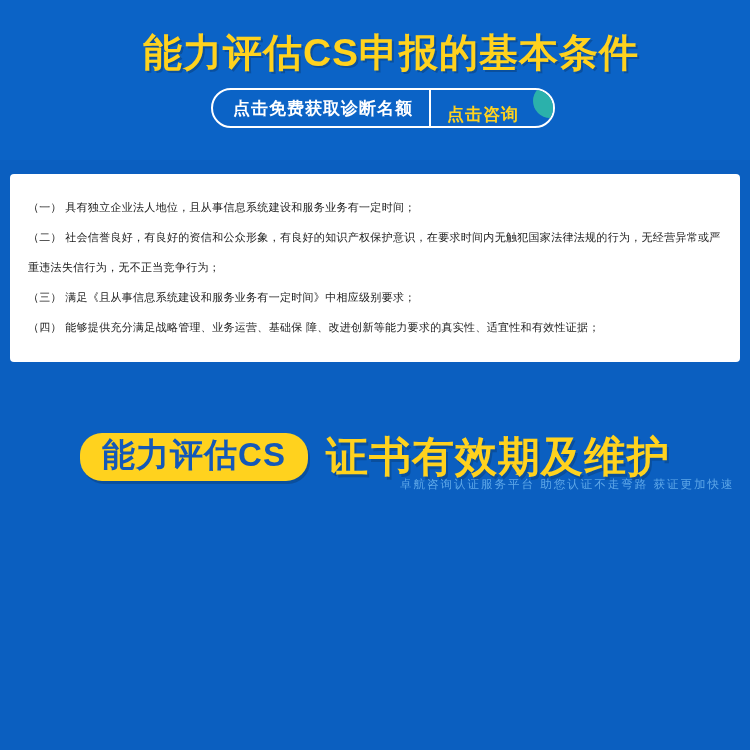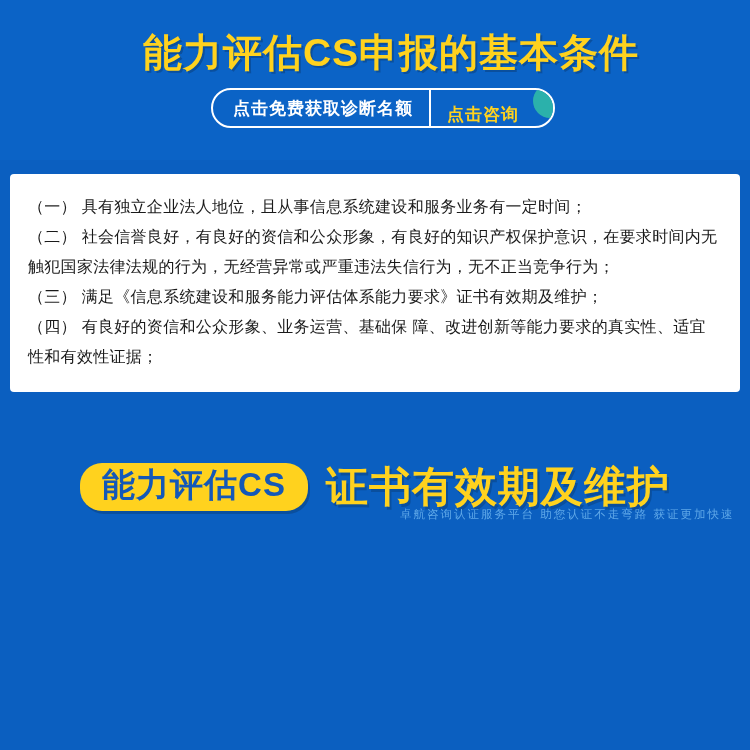--- a/index.html
+++ b/index.html
@@ -105,21 +105,21 @@
     padding: 14px 10px 20px 10px;
   }
   .cond-card {
     background: #ffffff;
     border-radius: 4px;
     padding: 18px 18px 20px 18px;
     box-sizing: border-box;
     width: 730px;
   }
   .cond-item {
-    font-size: 16px;
+    font-size: 11px;
     line-height: 30px;
     color: #1a1a1a;
     text-indent: 0;
     margin: 0;
     padding: 0;
     letter-spacing: .3px;
   }
 
   
   .section-band {
@@ -199,22 +199,22 @@
           
         </div>
       </div>
     </div>
   </div>
 
   <div class="section-conditions">
     <div class="cond-card">
       <p class="cond-item">（一）  具有独立企业法人地位，且从事信息系统建设和服务业务有一定时间；</p>
       <p class="cond-item">（二）  社会信誉良好，有良好的资信和公众形象，有良好的知识产权保护意识，在要求时间内无触犯国家法律法规的行为，无经营异常或严重违法失信行为，无不正当竞争行为；</p>
-      <p class="cond-item">（三）  满足《信息系统建设和服务能力评估体系能力要求》证书有效期及维护；</p>
-      <p class="cond-item">（四）  有良好的资信和公众形象、业务运营、基础保 障、改进创新等能力要求的真实性、适宜性和有效性证据；</p>
+      <p class="cond-item">（三）  满足《且从事信息系统建设和服务业务有一定时间》中相应级别要求；</p>
+      <p class="cond-item">（四）  能够提供充分满足战略管理、业务运营、基础保 障、改进创新等能力要求的真实性、适宜性和有效性证据；</p>
     </div>
   </div>
 
   <div class="section-band">
     <div class="band-inner">
       <div class="band-pill">能力评估CS</div>
       <div class="band-text">证书有效期及维护</div>
       <div class="band-sub">卓航咨询认证服务平台    助您认证不走弯路   获证更加快速</div>
     </div>
   </div>

